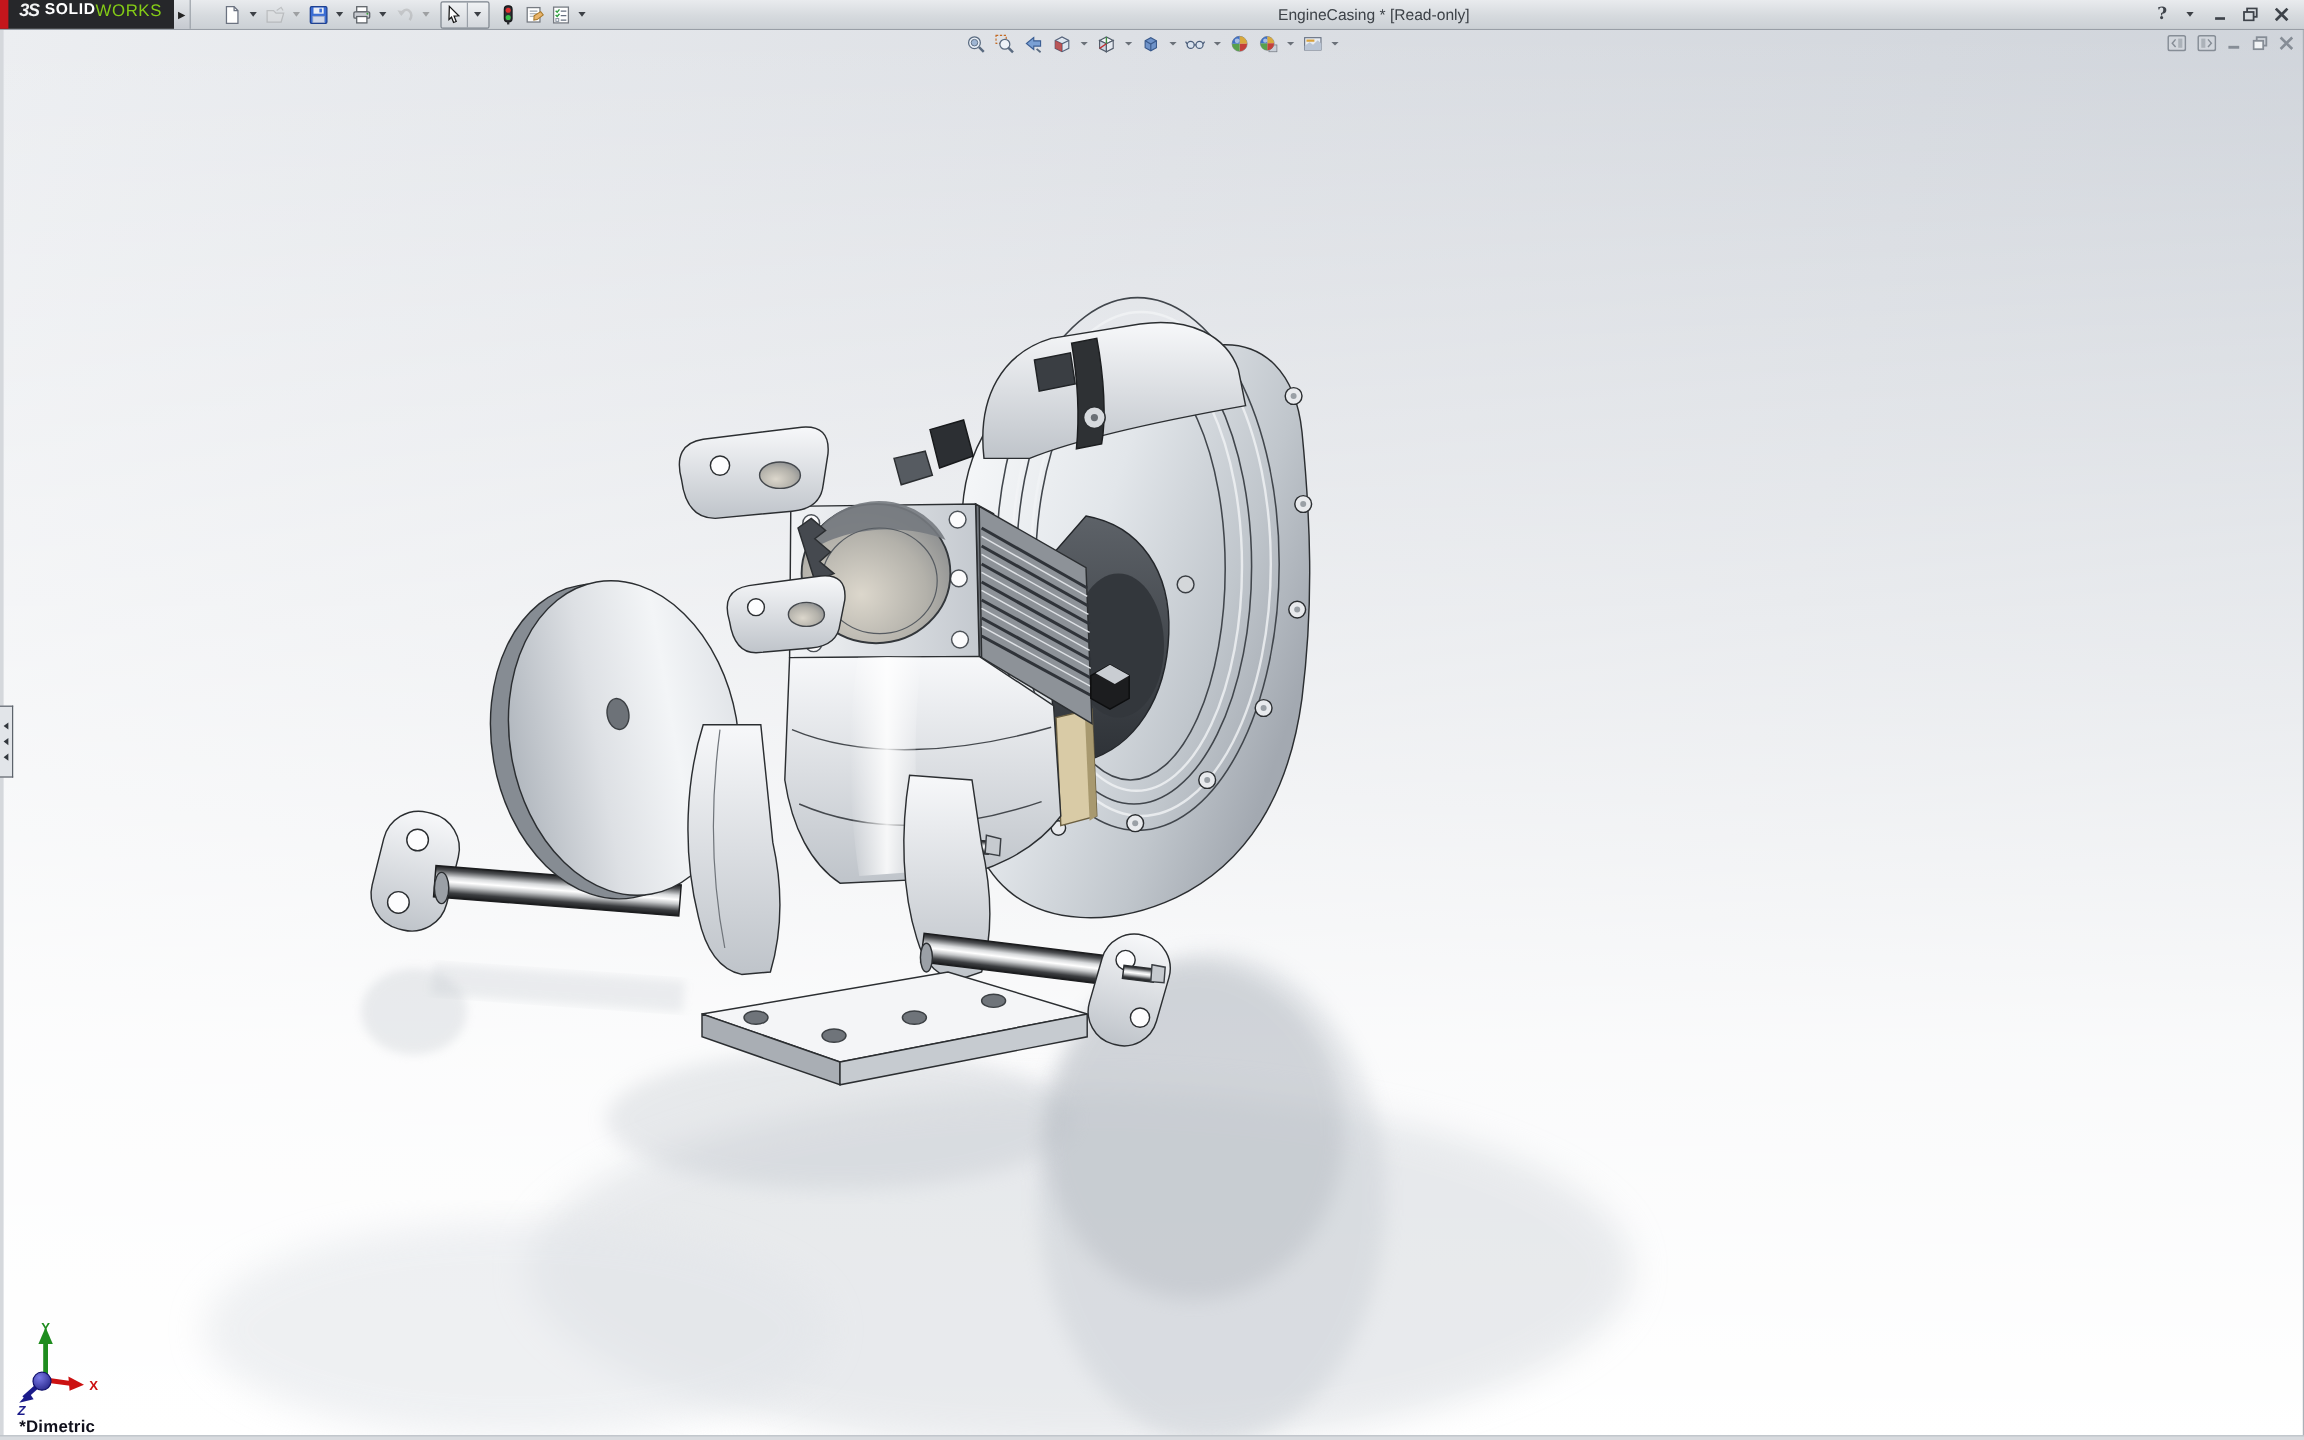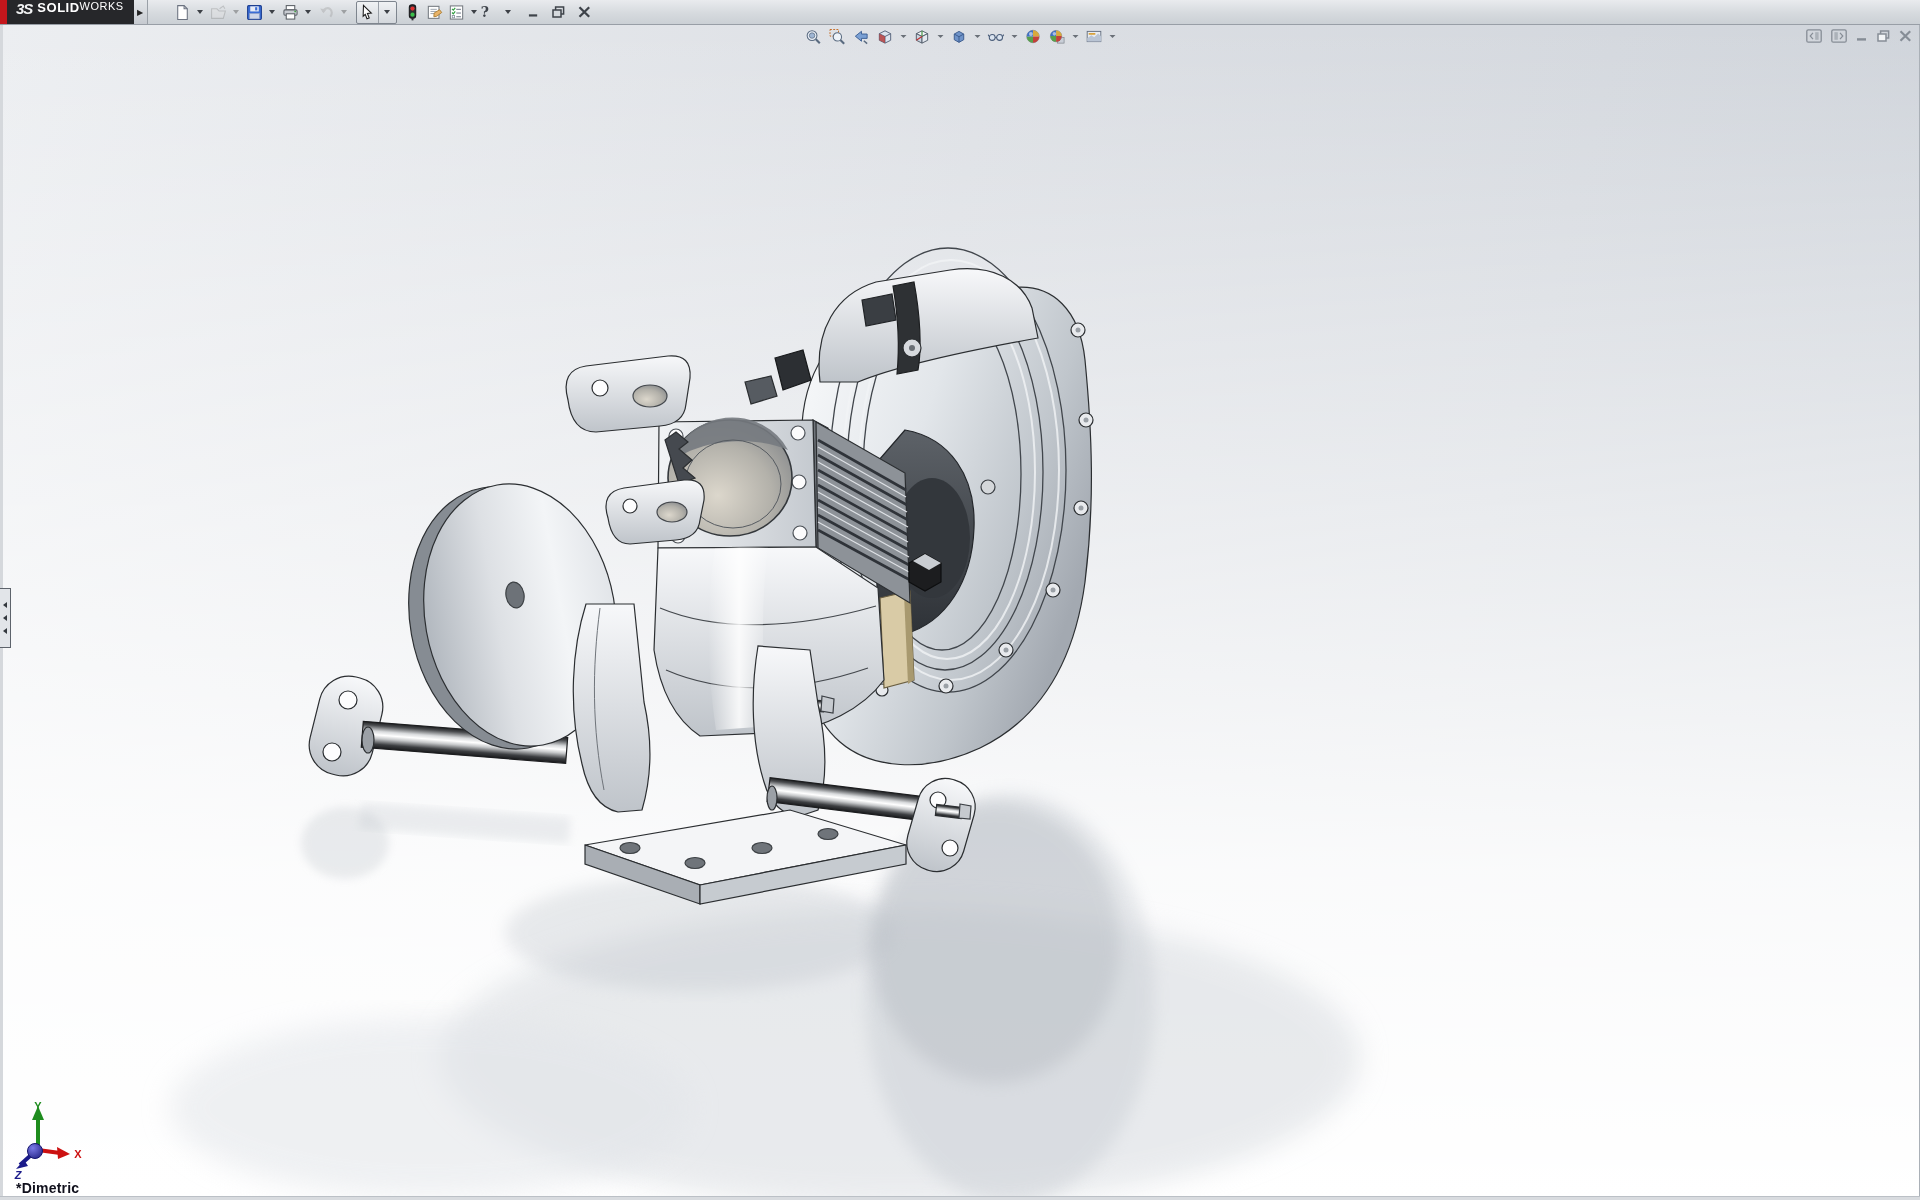--- a/index.html
+++ b/index.html
@@ -6,21 +6,21 @@
   body{width:1920px;height:1200px;overflow:hidden;font-family:"Liberation Sans",sans-serif;background:#fff;position:relative;}
 
   
   .titlebar{position:absolute;top:0;left:0;right:0;height:24px;
     background:linear-gradient(#e9ebee,#d6dade 55%,#cbd0d5);
     border-bottom:1px solid #989ea6;display:flex;align-items:center;z-index:40;}
   .logo-block{height:24px;display:flex;background:#26272a;}
   .logo-stripe{width:7px;height:24px;background:#c4161c;}
   .logo-mark{color:#f2f3f4;font-style:italic;font-weight:bold;font-size:15px;margin:0 5px 0 9px;letter-spacing:-1px;}
   .logo-bold{color:#fff;font-weight:bold;font-size:13px;letter-spacing:.5px;}
-  .logo-light{color:#ffffff;font-weight:normal;font-size:11px;letter-spacing:.5px;margin-right:10px;}
+  .logo-light{color:#84cc16;font-weight:normal;font-size:14px;letter-spacing:.5px;margin-right:10px;}
   .flyout-btn{width:13px;height:24px;background:linear-gradient(#e4e7ea,#c6cad0);border-right:1px solid #9aa0a7;
     display:flex;align-items:center;justify-content:center;font-size:8px;color:#222;}
   .main-tb{display:flex;align-items:center;margin-left:24px;gap:1px;}
   .tb-btn{display:flex;align-items:center;height:22px;padding:0 2px;}
   .tb-btn svg{width:17px;height:17px;display:block;}
   .dd{width:0;height:0;border-left:3.5px solid transparent;border-right:3.5px solid transparent;border-top:4px solid #3c4046;margin:0 4px 0 3px;}
   .disabled{opacity:.38;filter:grayscale(.9);}
   .sel-group{display:flex;align-items:center;border:1px solid #7e858e;border-radius:2px;height:21px;
     background:linear-gradient(#f0f2f4,#d3d7dc);margin:0 4px;}
   .sel-group .dd-box{height:21px;display:flex;align-items:center;border-left:1px solid #9aa0a8;padding:0 2px;}
@@ -142,20 +142,21 @@
         <rect x="2.2" y="1.8" width="11.6" height="12.4" fill="#fff" stroke="#767b82"></rect>
         <path d="M3.8 4.6l1.2 1.2 1.8-2.2" stroke="#2f9e3f" fill="none" stroke-width="1.1"></path>
         <path d="M7.8 5h4.4M7.8 8.5h4.4M7.8 12h4.4" stroke="#667080" stroke-width=".9"></path>
         <path d="M3.8 8l1.2 1.2 1.8-2.2" stroke="#2f9e3f" fill="none" stroke-width="1.1"></path>
         <rect x="4" y="10.8" width="2.2" height="2.2" fill="none" stroke="#8893a0" stroke-width=".8"></rect>
       </svg>
     </div>
       <span class="dd"></span>
   </div>
 
+  <div class="title-text">EngineCasing * [Read-only]</div>
 
   <div class="win-controls">
     <span class="help">?</span>
     <span class="dd"></span>
     <svg width="11" height="11" viewBox="0 0 12 12">
         <rect x="1" y="8" width="9" height="2.4" fill="currentColor"></rect>
       </svg>
     <svg width="13" height="12" viewBox="0 0 13 12">
       <rect x="3.6" y="1" width="8" height="7" fill="none" stroke="currentColor" stroke-width="1.5"></rect>
       <rect x="1" y="4" width="8" height="7" fill="#d6dade" stroke="currentColor" stroke-width="1.5"></rect>

